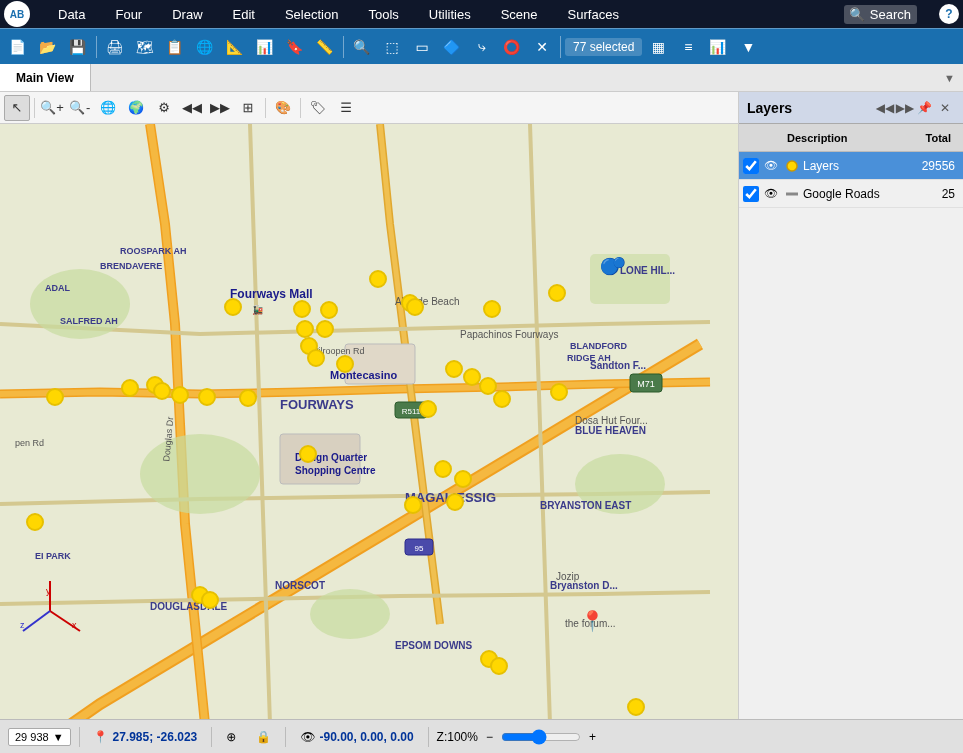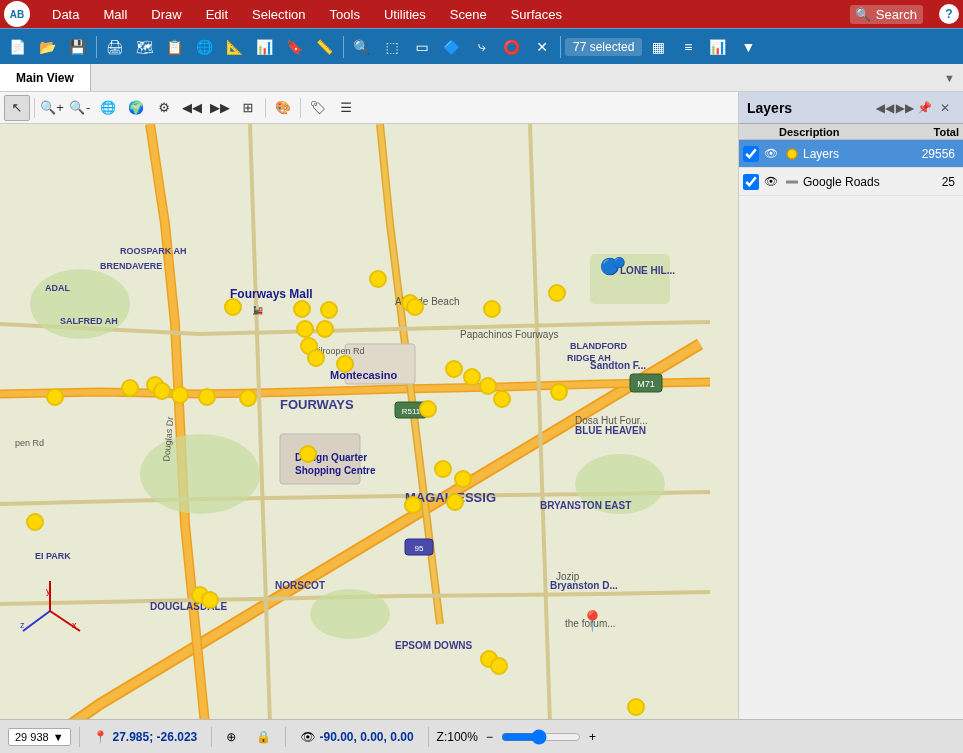--- a/index.html
+++ b/index.html
@@ -2,24 +2,24 @@
 <html><head>
   <meta charset="utf-8">
   <style>
     * { margin: 0; padding: 0; box-sizing: border-box; }
     body { width: 963px; height: 753px; overflow: hidden; font-family: Arial, sans-serif; font-size: 12px; background: #f0f0f0; }
 
     
     .menu-bar {
       display: flex;
       align-items: center;
-      background: #b91c1c;
+      background: #0f172a;
       height: 28px;
       padding: 0 4px;
-      gap: 8px;
+      gap: 14px;
     }
     .app-logo {
       width: 26px; height: 26px;
       background: #fff;
       border-radius: 50%;
       display: flex; align-items: center; justify-content: center;
       font-weight: bold; color: #1a6faf; font-size: 10px;
       margin-right: 6px;
     }
     .menu-item {
@@ -207,24 +207,24 @@
       display: flex; align-items: center; justify-content: center;
       cursor: pointer;
       color: #555;
       font-size: 12px;
     }
     .layers-col-header {
       display: flex;
       align-items: center;
       background: #d8d8d8;
       border-bottom: 1px solid #bbb;
-      padding: 2px 0;
+      padding: 2px 8px;
       font-size: 11px;
       font-weight: bold;
-      height: 16px;
+      height: 28px;
     }
     .layers-col-desc { flex: 1; padding-left: 40px; }
     .layers-col-total { width: 50px; text-align: right; padding-right: 4px; }
 
     .layer-row {
       display: flex;
       align-items: center;
       padding: 3px 4px;
       cursor: pointer;
       height: 28px;
@@ -293,21 +293,21 @@
     .status-zoom {
       display: flex; align-items: center; gap: 4px;
     }
   </style>
 </head>
 <body>
 
 <div class="menu-bar">
   <div class="app-logo">AB</div>
   <div class="menu-item">Data</div>
-  <div class="menu-item">Mall</div>
+  <div class="menu-item">Four</div>
   <div class="menu-item">Draw</div>
   <div class="menu-item">Edit</div>
   <div class="menu-item">Selection</div>
   <div class="menu-item">Tools</div>
   <div class="menu-item">Utilities</div>
   <div class="menu-item">Scene</div>
   <div class="menu-item">Surfaces</div>
   <div class="menu-search">
     <span>🔍</span>
     <span>Search</span>

